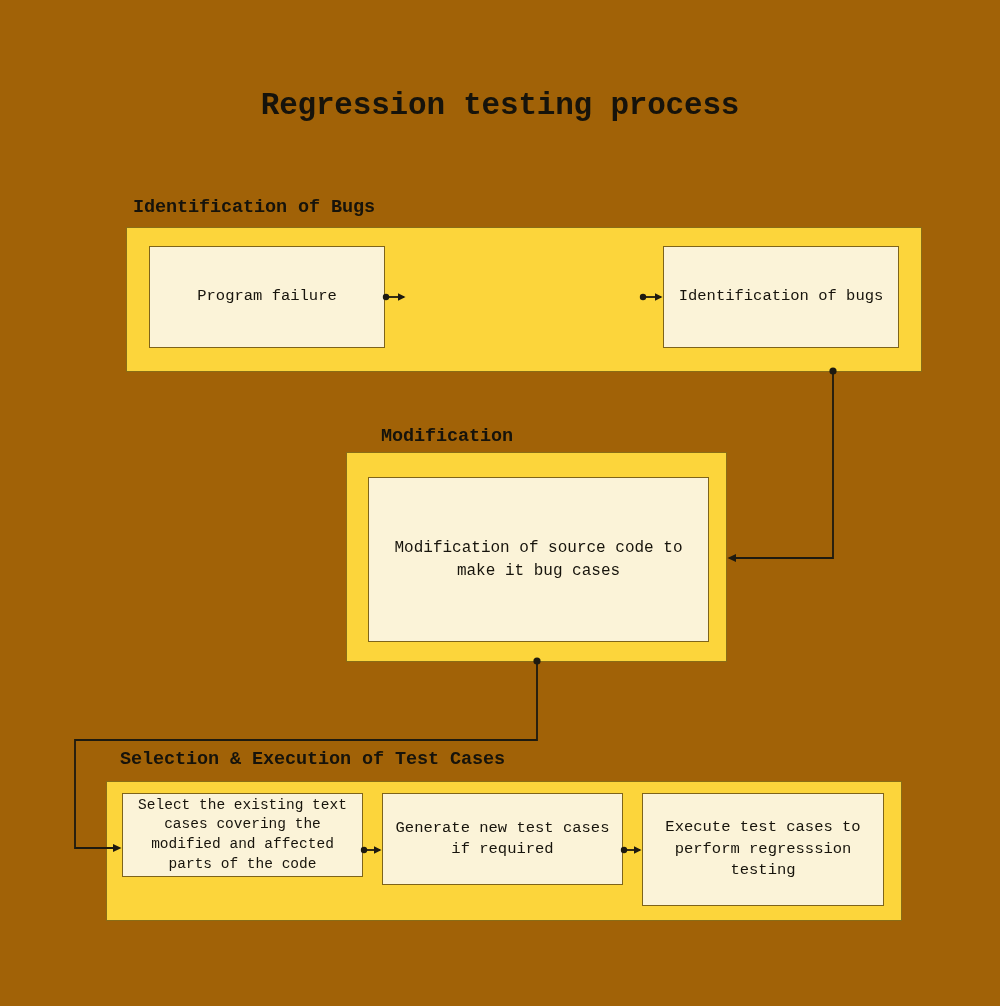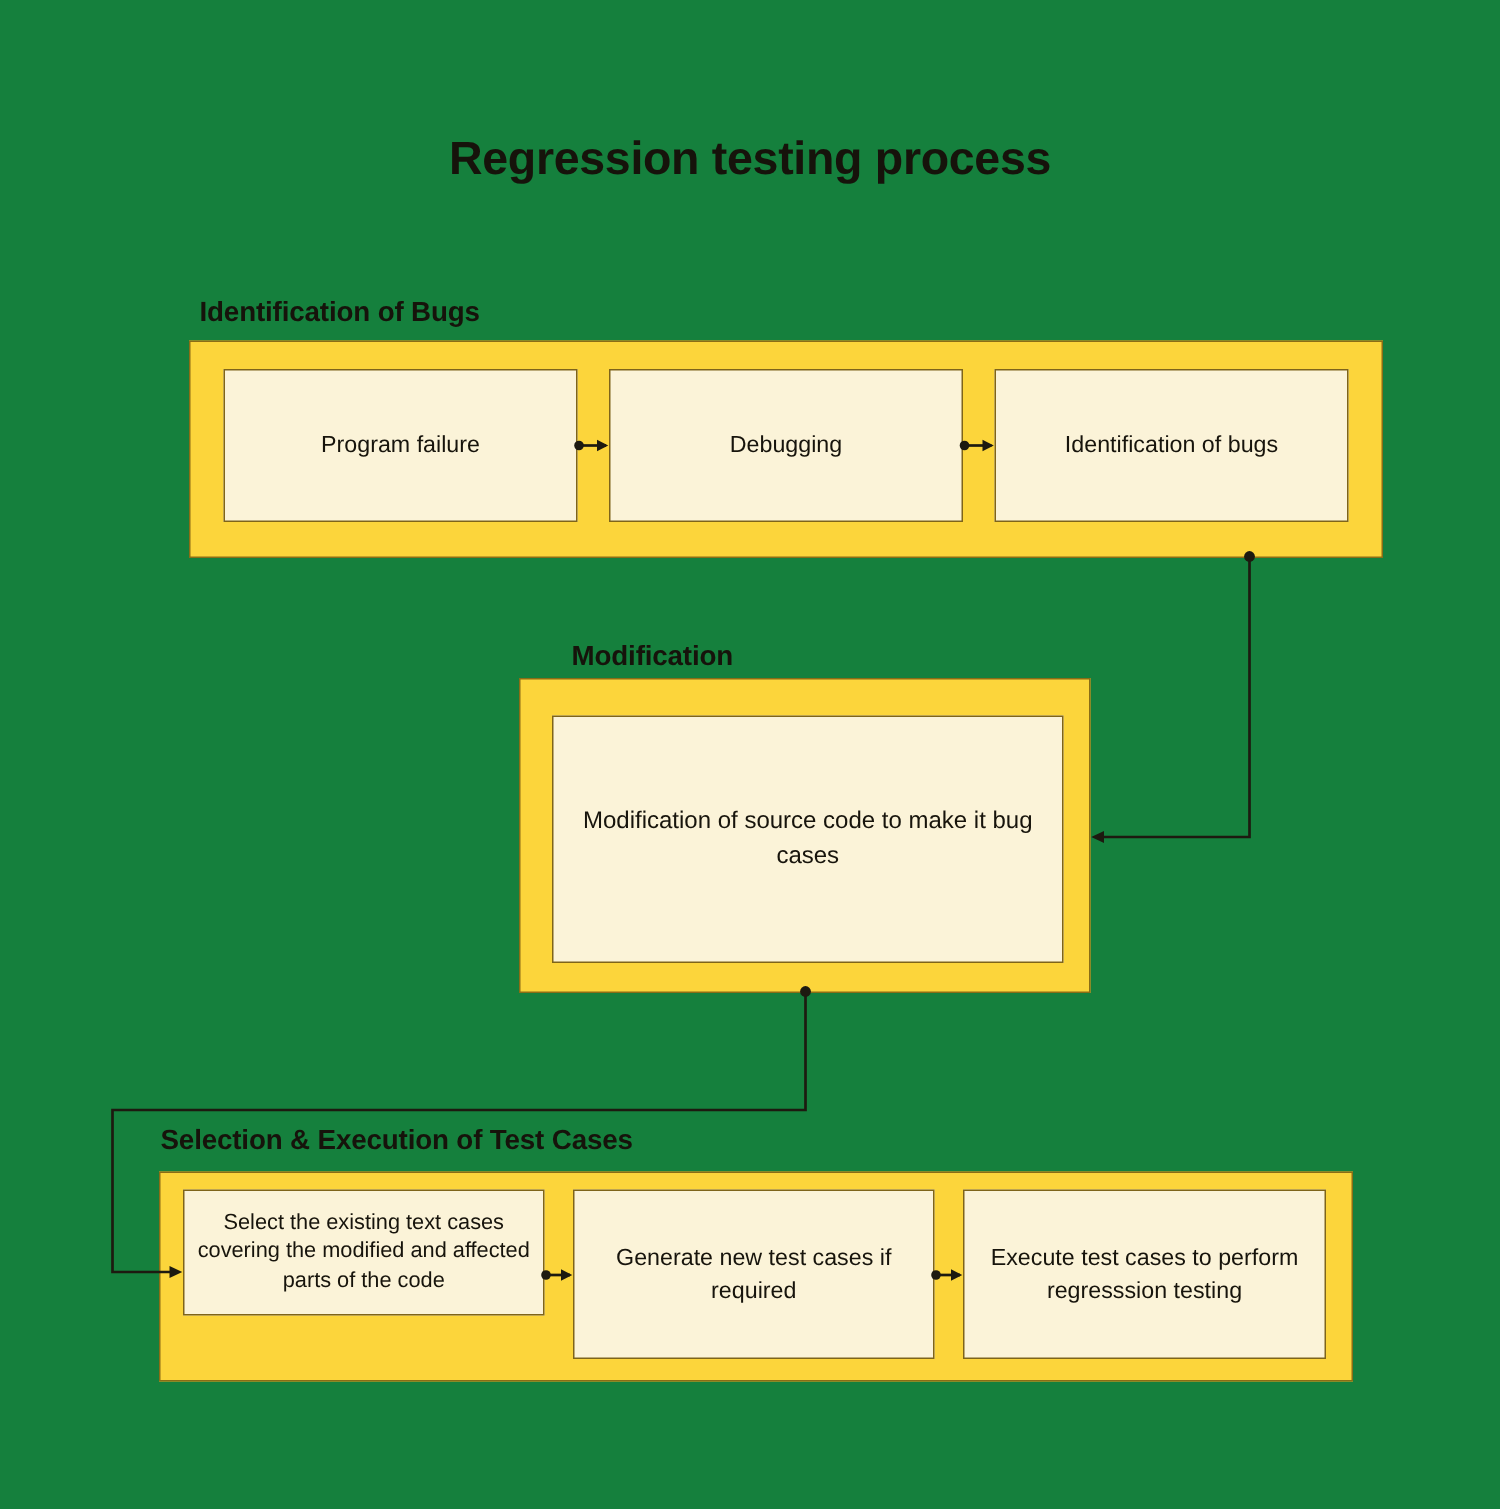--- a/index.html
+++ b/index.html
@@ -11,21 +11,22 @@
     width: 1000px;
     height: 1006px;
     position: relative;
     overflow: hidden;
     font-family: "Liberation Sans", sans-serif;
     color: #15120a;
   }
   #page-root {
     position: absolute;
     inset: 0;
-    background: #15803d;
+    background: #a16207;
+    font-family: Liberation Mono, monospace;
   }
 
   
   .page-title {
     position: absolute;
     left: 0;
     top: 88px;
     width: 1000px;
     text-align: center;
     font-size: 31px;
@@ -38,21 +39,21 @@
   .section-label {
     position: absolute;
     font-size: 18.5px;
     font-weight: 700;
     color: #16130b;
     white-space: nowrap;
     letter-spacing: -0.1px;
   }
   #label-identification { left: 133px; top: 197px; }
   #label-modification   { left: 345px; top: 426px; margin-left: 36px; }
-  #label-selection      { left: 107px; top: 749px; }
+  #label-selection      { left: 120px; top: 749px; }
 
   
   .group-frame {
     position: absolute;
     border: 1.6px solid #8a6d16;
     background: #FCD53B;
     box-sizing: border-box;
   }
   #group-identification { left: 126px; top: 227px; width: 796px; height: 145px; }
   #group-modification   { left: 346px; top: 452px; width: 381px; height: 210px; }
@@ -77,21 +78,21 @@
   
   #box-program-failure     { left: 149px; top: 246px; width: 236px; height: 102px; }
   #box-debugging           { left: 406px; top: 246px; width: 236px; height: 102px; }
   #box-identification-bugs { left: 663px; top: 246px; width: 236px; height: 102px; }
 
   
   #box-modification-source { left: 368px; top: 477px; width: 341px; height: 165px; font-size: 16px; }
 
   
   #box-select-existing { left: 122px; top: 793px; width: 241px; height: 84px; font-size: 14.5px; line-height: 1.35; }
-  #box-generate-new    { left: 382px; top: 793px; width: 241px; height: 113px; font-size: 15.5px; }
+  #box-generate-new    { left: 382px; top: 793px; width: 241px; height: 92px; font-size: 15.5px; }
   #box-execute-tests   { left: 642px; top: 793px; width: 242px; height: 113px; font-size: 15.5px; }
 
   
   #connectors {
     position: absolute;
     left: 0; top: 0;
     width: 1000px;
     height: 1006px;
     pointer-events: none;
   }
@@ -109,21 +110,20 @@
 <div id="page-root">
 
   <div class="page-title">Regression testing process</div>
 
   <div class="section-label" id="label-identification">Identification of Bugs</div>
 
   <div class="group-frame" id="group-identification"></div>
 
   <div class="proc-box" id="box-program-failure">Program failure</div>
 
-  <div class="proc-box" id="box-debugging">Debugging</div>
 
   <div class="proc-box" id="box-identification-bugs">Identification of bugs</div>
 
   <div class="section-label" id="label-modification">Modification</div>
 
   <div class="group-frame" id="group-modification"></div>
 
   <div class="proc-box" id="box-modification-source">Modification of source code to make it bug cases</div>
 
   <div class="section-label" id="label-selection">Selection &amp; Execution of Test Cases</div>

